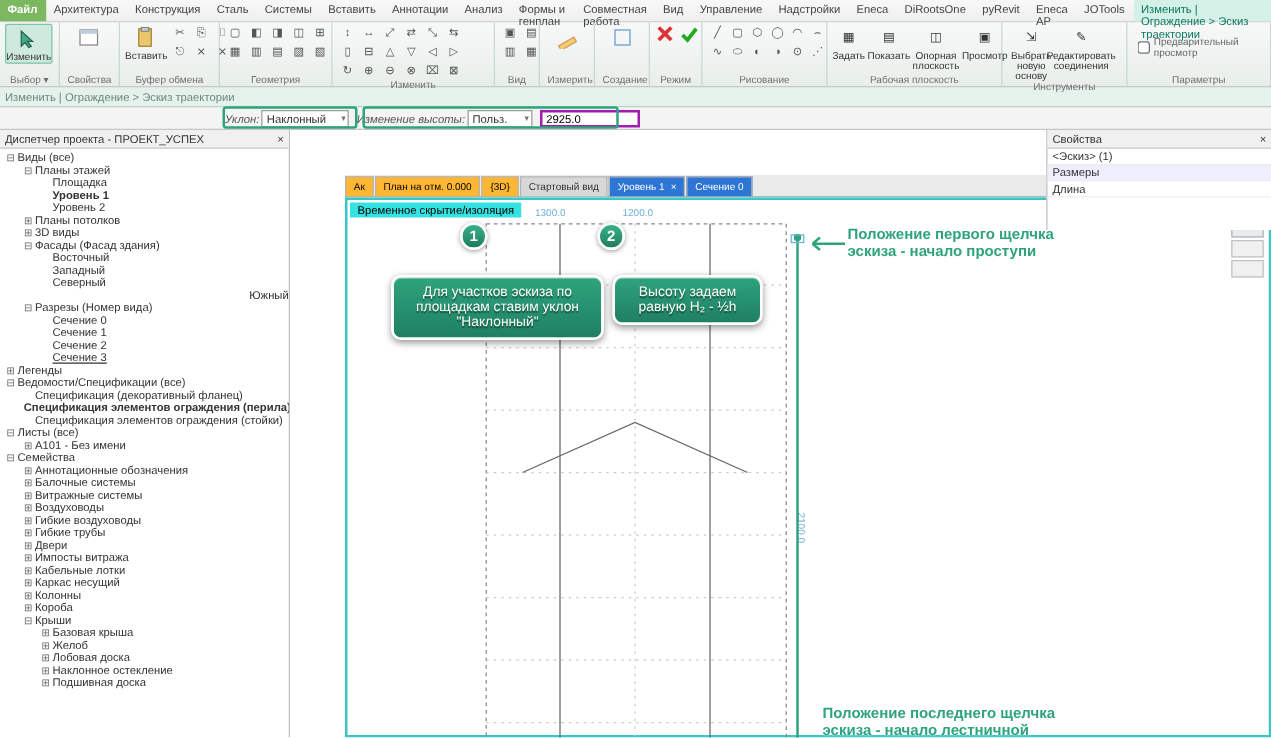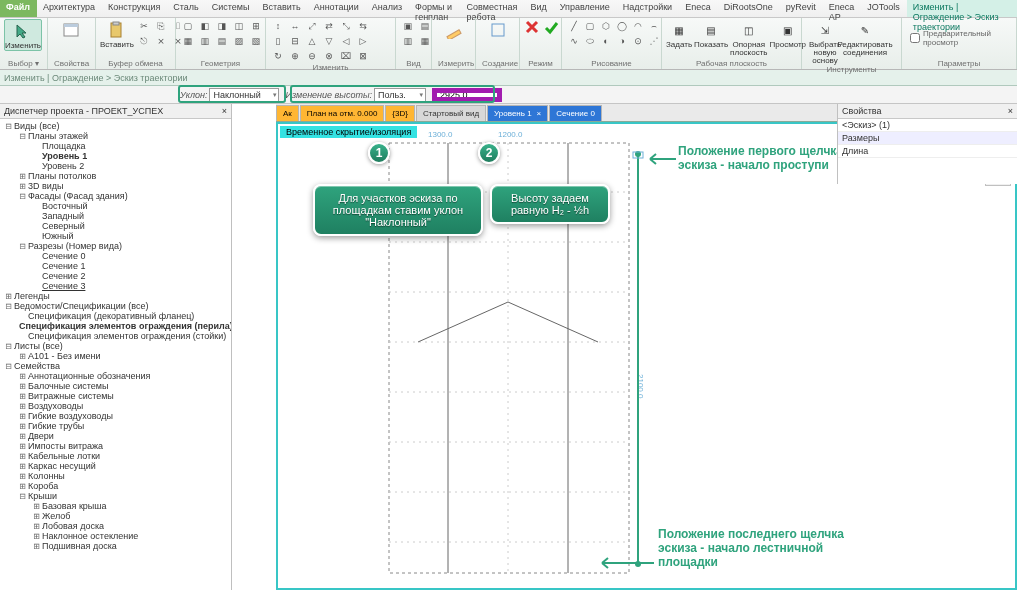--- a/index.html
+++ b/index.html
@@ -27,34 +27,34 @@
 .chk { display: flex; align-items: center; gap: 3px; font-size: 8px; color: #666; padding: 10px 4px; }
 .chk input { width: 10px; height: 10px; }
 
 
 .optbar { height: 16px; background: #e5f1eb; border-bottom: 1px solid #b0c9bd; display: flex; align-items: center; font-size: 9px; color: #6c8a7a; padding-left: 4px; gap: 4px; }
 .optbar2 { height: 18px; background: #f4f4f4; border-bottom: 1px solid #c5c5c5; display: flex; align-items: center; font-size: 9px; padding-left: 180px; gap: 6px; position: relative; }
 .field { display: flex; align-items: center; gap: 2px; }
 .field-lbl { color: #555; font-size: 9px; font-style: italic; }
 .combo { border: 1px solid #9a9a9a; background: #fff; height: 14px; font-size: 9px; padding: 0 12px 0 3px; position: relative; display: inline-flex; align-items: center; }
 .combo::after { content: "▾"; position: absolute; right: 2px; font-size: 7px; color: #777; }
-.txtin { border: 5px solid #a21caf; background: #fff; height: 14px; font-size: 9px; padding: 0 3px; width: 70px; }
+.txtin { border: 2px solid #a21caf; background: #fff; height: 14px; font-size: 9px; padding: 0 3px; width: 80px; }
 
 
 .main { display: flex; height: calc(590px - 18px - 52px - 16px - 18px); gap: 44px; }
 .browser { width: 232px; border-right: 1px solid #bfbfbf; background: #fff; overflow: hidden; }
 .browser-title { background: #f0f0f0; border-bottom: 1px solid #c8c8c8; padding: 2px 4px; font-size: 9px; display:flex; justify-content:space-between; }
 .tree { font-size: 9px; padding: 2px 0; }
 .tree-item { display: flex; align-items: center; white-space: nowrap; }
 .tg { width: 9px; text-align: center; font-size: 8px; color: #666; cursor: pointer; }
 .tree-lbl { padding: 0 0 0 1px; }
 .bold { font-weight: 700; }
 
 
-.canvas-wrap { flex: 1; position: relative; background: #fff; }
+.canvas-wrap { flex: 1; position: relative; background: #fff; margin-top: 36px; }
 .viewtabs { height: 18px; display: flex; align-items: flex-end; background: #eaeaea; border-bottom: 1px solid #8aa998; }
 .vtab { height: 16px; padding: 1px 6px; font-size: 8px; background: #d8d8d8; border: 1px solid #b5b5b5; border-bottom: none; margin-right: 1px; display: flex; align-items: center; gap: 2px; }
 .vtab.yellow { background: #ffb633; color: #000; }
 .vtab.blue { background: #2e76d6; color: #fff; }
 .vx { margin-left: 3px; font-size: 8px; }
 .viewport { position: absolute; left: 0; right: 0; top: 18px; bottom: 0; background: #fff; border: 2px solid #38c6c6; }
 .mode-banner { position: absolute; left: 2px; top: 2px; background: #34e2e2; color: #000; font-size: 9px; padding: 1px 6px; }
 
 
 .callout { position: absolute; background: linear-gradient(#2fa37d,#1f8061); color: #fff; border: 2px solid #fff; border-radius: 8px; box-shadow: 0 2px 6px rgba(0,0,0,.4), inset 0 1px 0 rgba(255,255,255,.4); padding: 6px 10px; font-size: 11px; text-align: center; text-shadow: 0 1px 1px rgba(0,0,0,.5); }
@@ -364,21 +364,21 @@
           <span class="tree-lbl">Восточный</span>
         </div>
         <div class="tree-item" style="padding-left: 32px;">
           <span class="tg"></span>
           <span class="tree-lbl">Западный</span>
         </div>
         <div class="tree-item" style="padding-left: 32px;">
           <span class="tg"></span>
           <span class="tree-lbl">Северный</span>
         </div>
-        <div class="tree-item" style="padding-left: 32px;">
+        <div class="tree-item" style=" justify-content: flex-end;">
           <span class="tg"></span>
           <span class="tree-lbl">Южный</span>
         </div>
         <div class="tree-item" style="padding-left: 18px;">
           <span class="tg">⊟</span>
           <span class="tree-lbl">Разрезы (Номер вида)</span>
         </div>
         <div class="tree-item" style="padding-left: 32px;">
           <span class="tg"></span>
           <span class="tree-lbl">Сечение 0</span>

